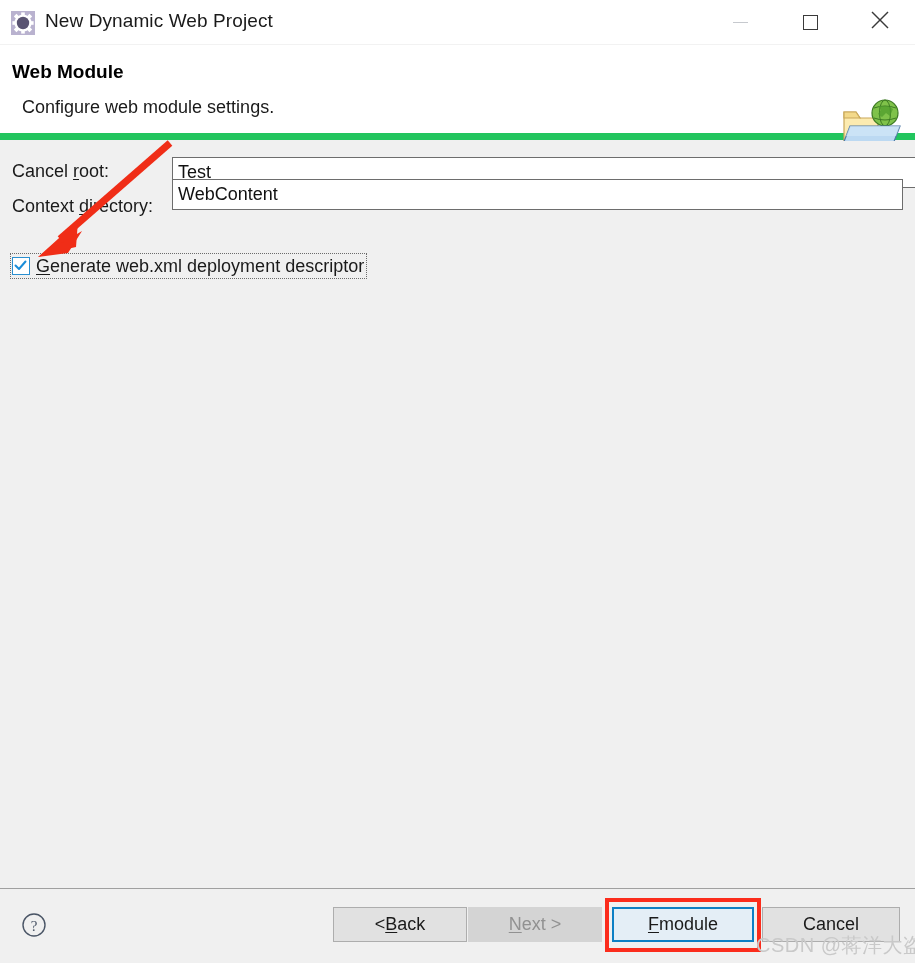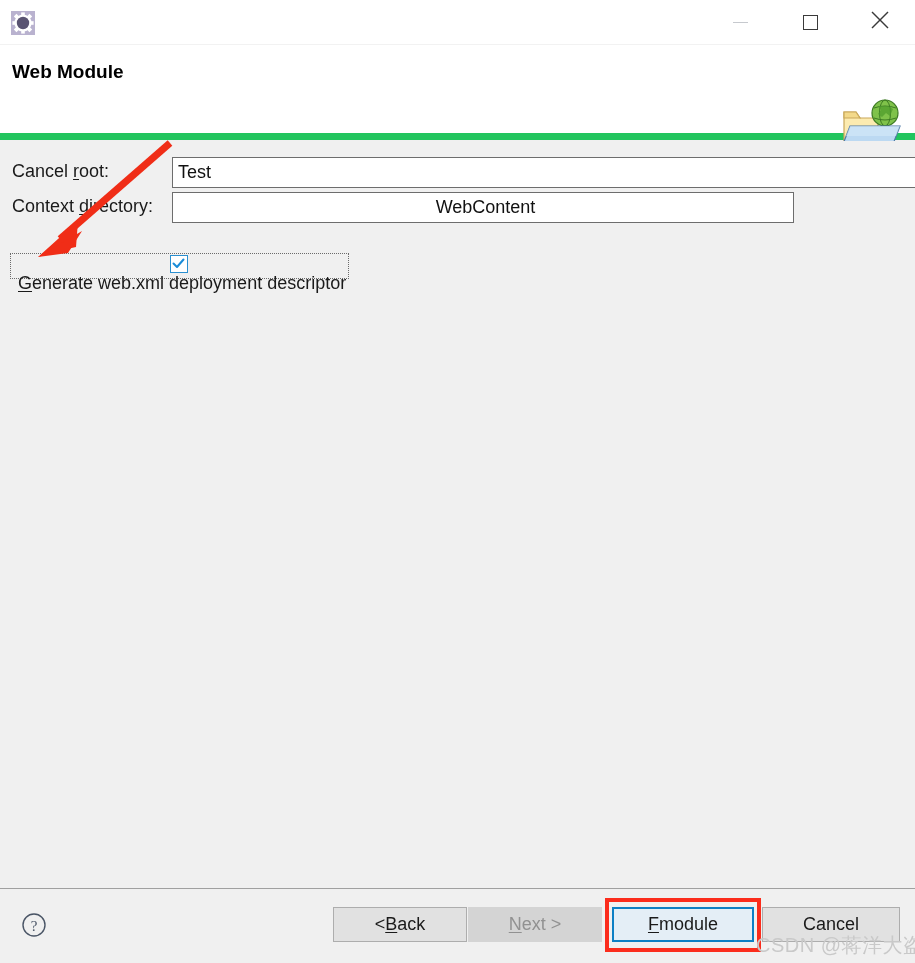--- a/index.html
+++ b/index.html
@@ -126,21 +126,20 @@
   
   .cb-row {
     position: absolute;
     left: 10px; top: 253px;
     height: 26px;
     display: flex;
     align-items: center;
     border: 1px dotted #6b6b6b;
     padding: 1px 2px 1px 1px;
     box-sizing: border-box;
-    flex-direction: column;
   }
   .cbox {
     width: 18px; height: 18px;
     border: 1.5px solid #2a8fd0;
     background: #ffffff;
     box-sizing: border-box;
     position: relative;
     flex: 0 0 auto;
     display: block;
   }
@@ -236,20 +235,21 @@
           <rect x="3.6" y="3.6" width="3.8" height="3.8" transform="rotate(45 5.5 5.5)"></rect>
           <rect x="16.6" y="16.6" width="3.8" height="3.8" transform="rotate(45 18.5 18.5)"></rect>
           <rect x="16.6" y="3.6" width="3.8" height="3.8" transform="rotate(45 18.5 5.5)"></rect>
           <rect x="3.6" y="16.6" width="3.8" height="3.8" transform="rotate(45 5.5 18.5)"></rect>
         </g>
         <circle cx="12" cy="12" r="8.6" fill="#ffffff"></circle>
         <circle cx="12" cy="12" r="6.2" fill="#5a5472"></circle>
       </svg>
     </span>
 
+    <div class="title-text">New Dynamic Web Project</div>
 
     <div class="wbtn wbtn-min">
       <span class="glyph-min"></span>
     </div>
 
     <div class="wbtn wbtn-max">
       <span class="glyph-max"></span>
     </div>
 
     <div class="wbtn wbtn-close">
@@ -257,20 +257,21 @@
         <svg width="20" height="20" viewBox="0 0 20 20">
           <line x1="2" y1="2" x2="18" y2="18" stroke="#3a3a3a" stroke-width="1.4"></line>
           <line x1="18" y1="2" x2="2" y2="18" stroke="#3a3a3a" stroke-width="1.4"></line>
         </svg>
       </span>
     </div>
   </div>
 
   <div class="header">
     <div class="header-title">Web Module</div>
+    <div class="header-desc">Configure web module settings.</div>
 
     <span class="header-image">
       <svg width="70" height="64" viewBox="0 0 70 64">
 
         <path d="M6 18 L6 52 L40 52 L40 24 L22 24 L18 18 Z" fill="#fcebb0" stroke="#c9a85a" stroke-width="1.2"></path>
         <path d="M6 18 L18 18 L22 24 L6 24 Z" fill="#f3d98a" stroke="#c9a85a" stroke-width="1.2"></path>
 
         <circle cx="47" cy="19" r="13" fill="#7fc24a" stroke="#3d7a23" stroke-width="1.2"></circle>
         <path d="M36 14 Q47 10 58 14" fill="none" stroke="#3d7a23" stroke-width="1"></path>
         <path d="M36 24 Q47 28 58 24" fill="none" stroke="#3d7a23" stroke-width="1"></path>
@@ -286,21 +287,21 @@
   <div class="body">
 
     <div class="field-label" style="left:12px; top:20px;">
       <span>Cancel </span><span class="mn">r</span><span>oot:</span>
     </div>
     <input class="field-input" style="left: 172px; top: 16px; width: 786px; height: 31px;" type="text" value="Test">
 
     <div class="field-label" style="left:12px; top:55px;">
       <span>Context </span><span class="mn">d</span><span>irectory:</span>
     </div>
-    <input class="field-input" style="left: 172px; top: 51px; width: 622px; height: 31px; text-align: center;" type="text" value="WebContent">
+    <input class="field-input" style="left: 172px; top: 38px; width: 731px; height: 31px;" type="text" value="WebContent">
 
     <div class="cb-row" style="top:112px;">
       <span class="cbox">
         <svg width="15" height="15" viewBox="0 0 15 15" style="position:absolute;left:0;top:0;">
           <polyline points="2.5,7.5 6,11 12.5,3.5" fill="none" stroke="#1a8cd8" stroke-width="2" stroke-linecap="round" stroke-linejoin="round"></polyline>
         </svg>
       </span>
       <span class="cb-label"><span class="mn">G</span><span>enerate web.xml deployment descriptor</span></span>
     </div>
 

